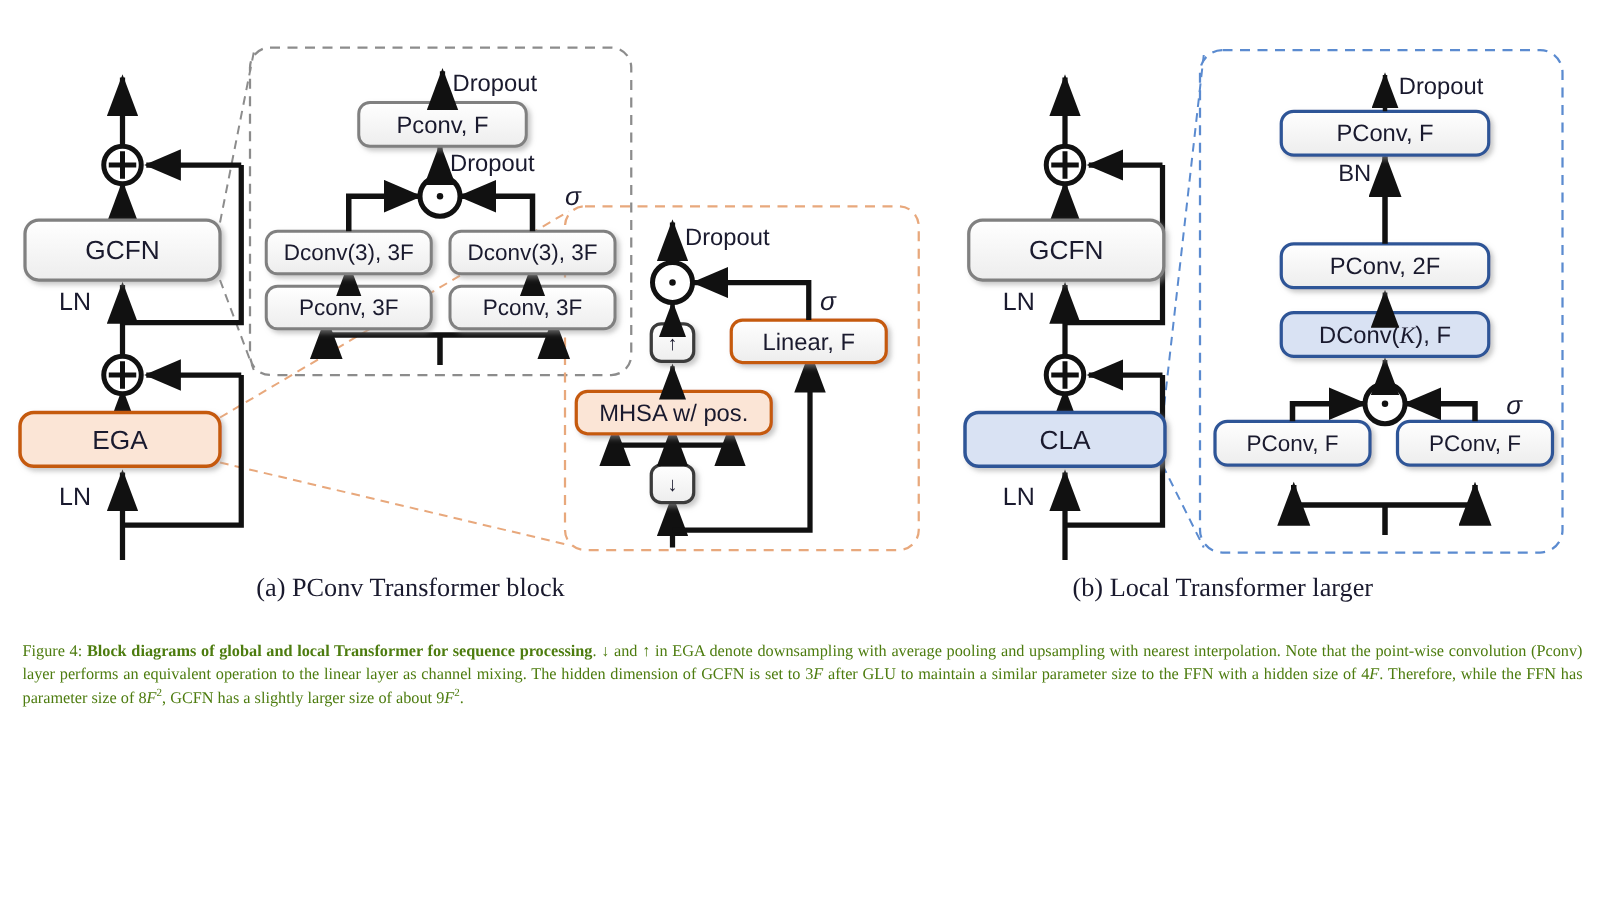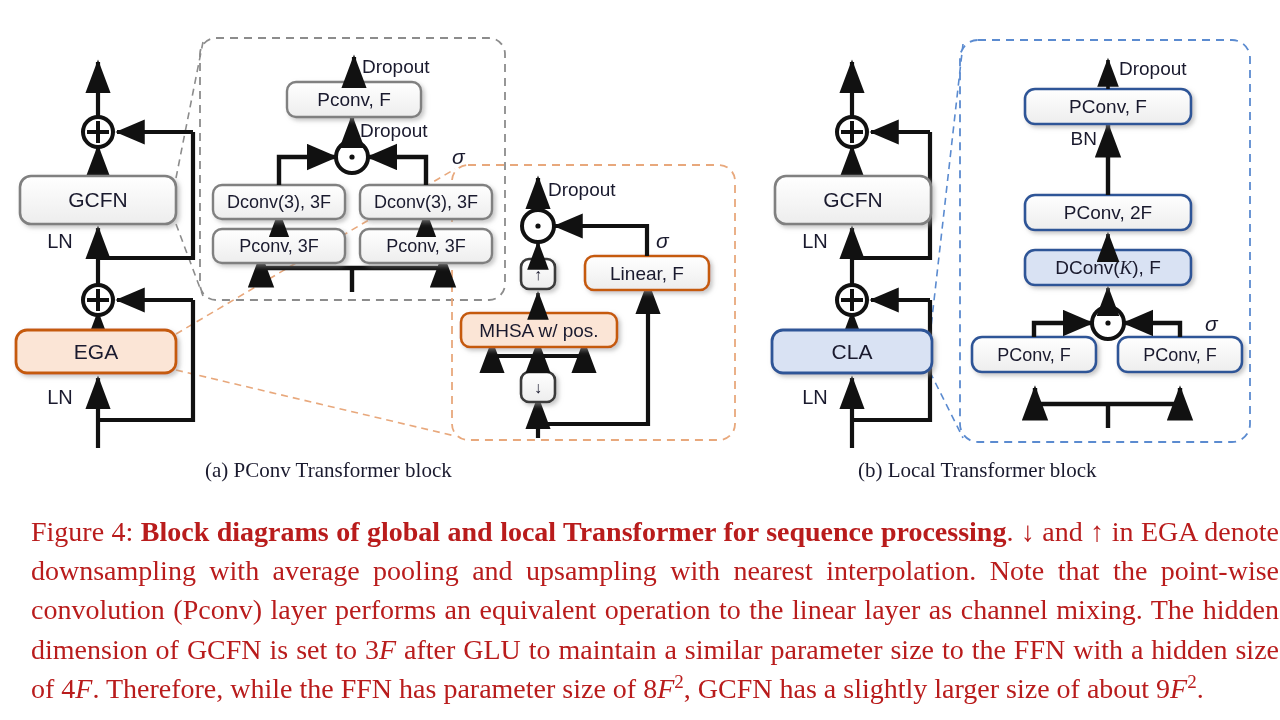--- a/index.html
+++ b/index.html
@@ -13,23 +13,22 @@
   .subcap{
     position:absolute;
     font-family:"Liberation Serif", serif;
     font-size:21px;color:#1a1a2e;white-space:nowrap;
   }
   #subcap-a{left:205px;top:458px;}
   #subcap-b{left:858px;top:458px;}
   #caption{
     position:absolute;left:18px;top:512px;width:1248px;
     font-family:"Liberation Serif", serif;
-    font-size:28px;line-height:1.40;color:#b91c1c;
+    font-size:13px;line-height:1.40;color:#4d7c0f;
     text-align:justify;
-    margin-left:13px;
   }
   #caption b{font-weight:bold;}
   .mathit{font-style:italic;font-family:"Liberation Serif",serif;}
   sup{font-size:0.68em;}
   svg text{font-family:"Liberation Sans", sans-serif;}
 </style>
 </head>
 <body>
 
 <div id="page">
@@ -298,17 +297,17 @@
         <rect x="1025" y="89" width="166" height="35" rx="10" ry="10" fill="url(#gsh)" stroke="#2F5597" stroke-width="2.6" filter="url(#bxsh)"></rect>
         <text x="1108" y="113" text-anchor="middle" font-size="19" fill="#1a1a2e">PConv, F</text>
       </g>
 
       <path d="M1108,89 L1108,60" stroke="#111111" stroke-width="3.6" fill="none" marker-end="url(#ahs)"></path>
       <text x="1119" y="75" font-size="19" fill="#1a1a2e">Dropout</text>
     </g>
   </svg>
 
   <div class="subcap" id="subcap-a">(a) PConv Transformer block</div>
-  <div class="subcap" id="subcap-b">(b) Local Transformer block</div>
+  <div class="subcap" id="subcap-b">(b) Local Transformer larger</div>
 
   <div id="caption"><span>Figure 4: </span><b>Block diagrams of global and local Transformer for sequence processing</b><span>. ↓ and ↑ in EGA denote downsampling with average pooling and upsampling with nearest interpolation. Note that the point-wise convolution (Pconv) layer performs an equivalent operation to the linear layer as channel mixing. The hidden dimension of GCFN is set to 3</span><span class="mathit">F</span><span> after GLU to maintain a similar parameter size to the FFN with a hidden size of 4</span><span class="mathit">F</span><span>. Therefore, while the FFN has parameter size of 8</span><span class="mathit">F</span><sup>2</sup><span>, GCFN has a slightly larger size of about 9</span><span class="mathit">F</span><sup>2</sup><span>.</span></div>
 
 </div>
 
 </body></html>

